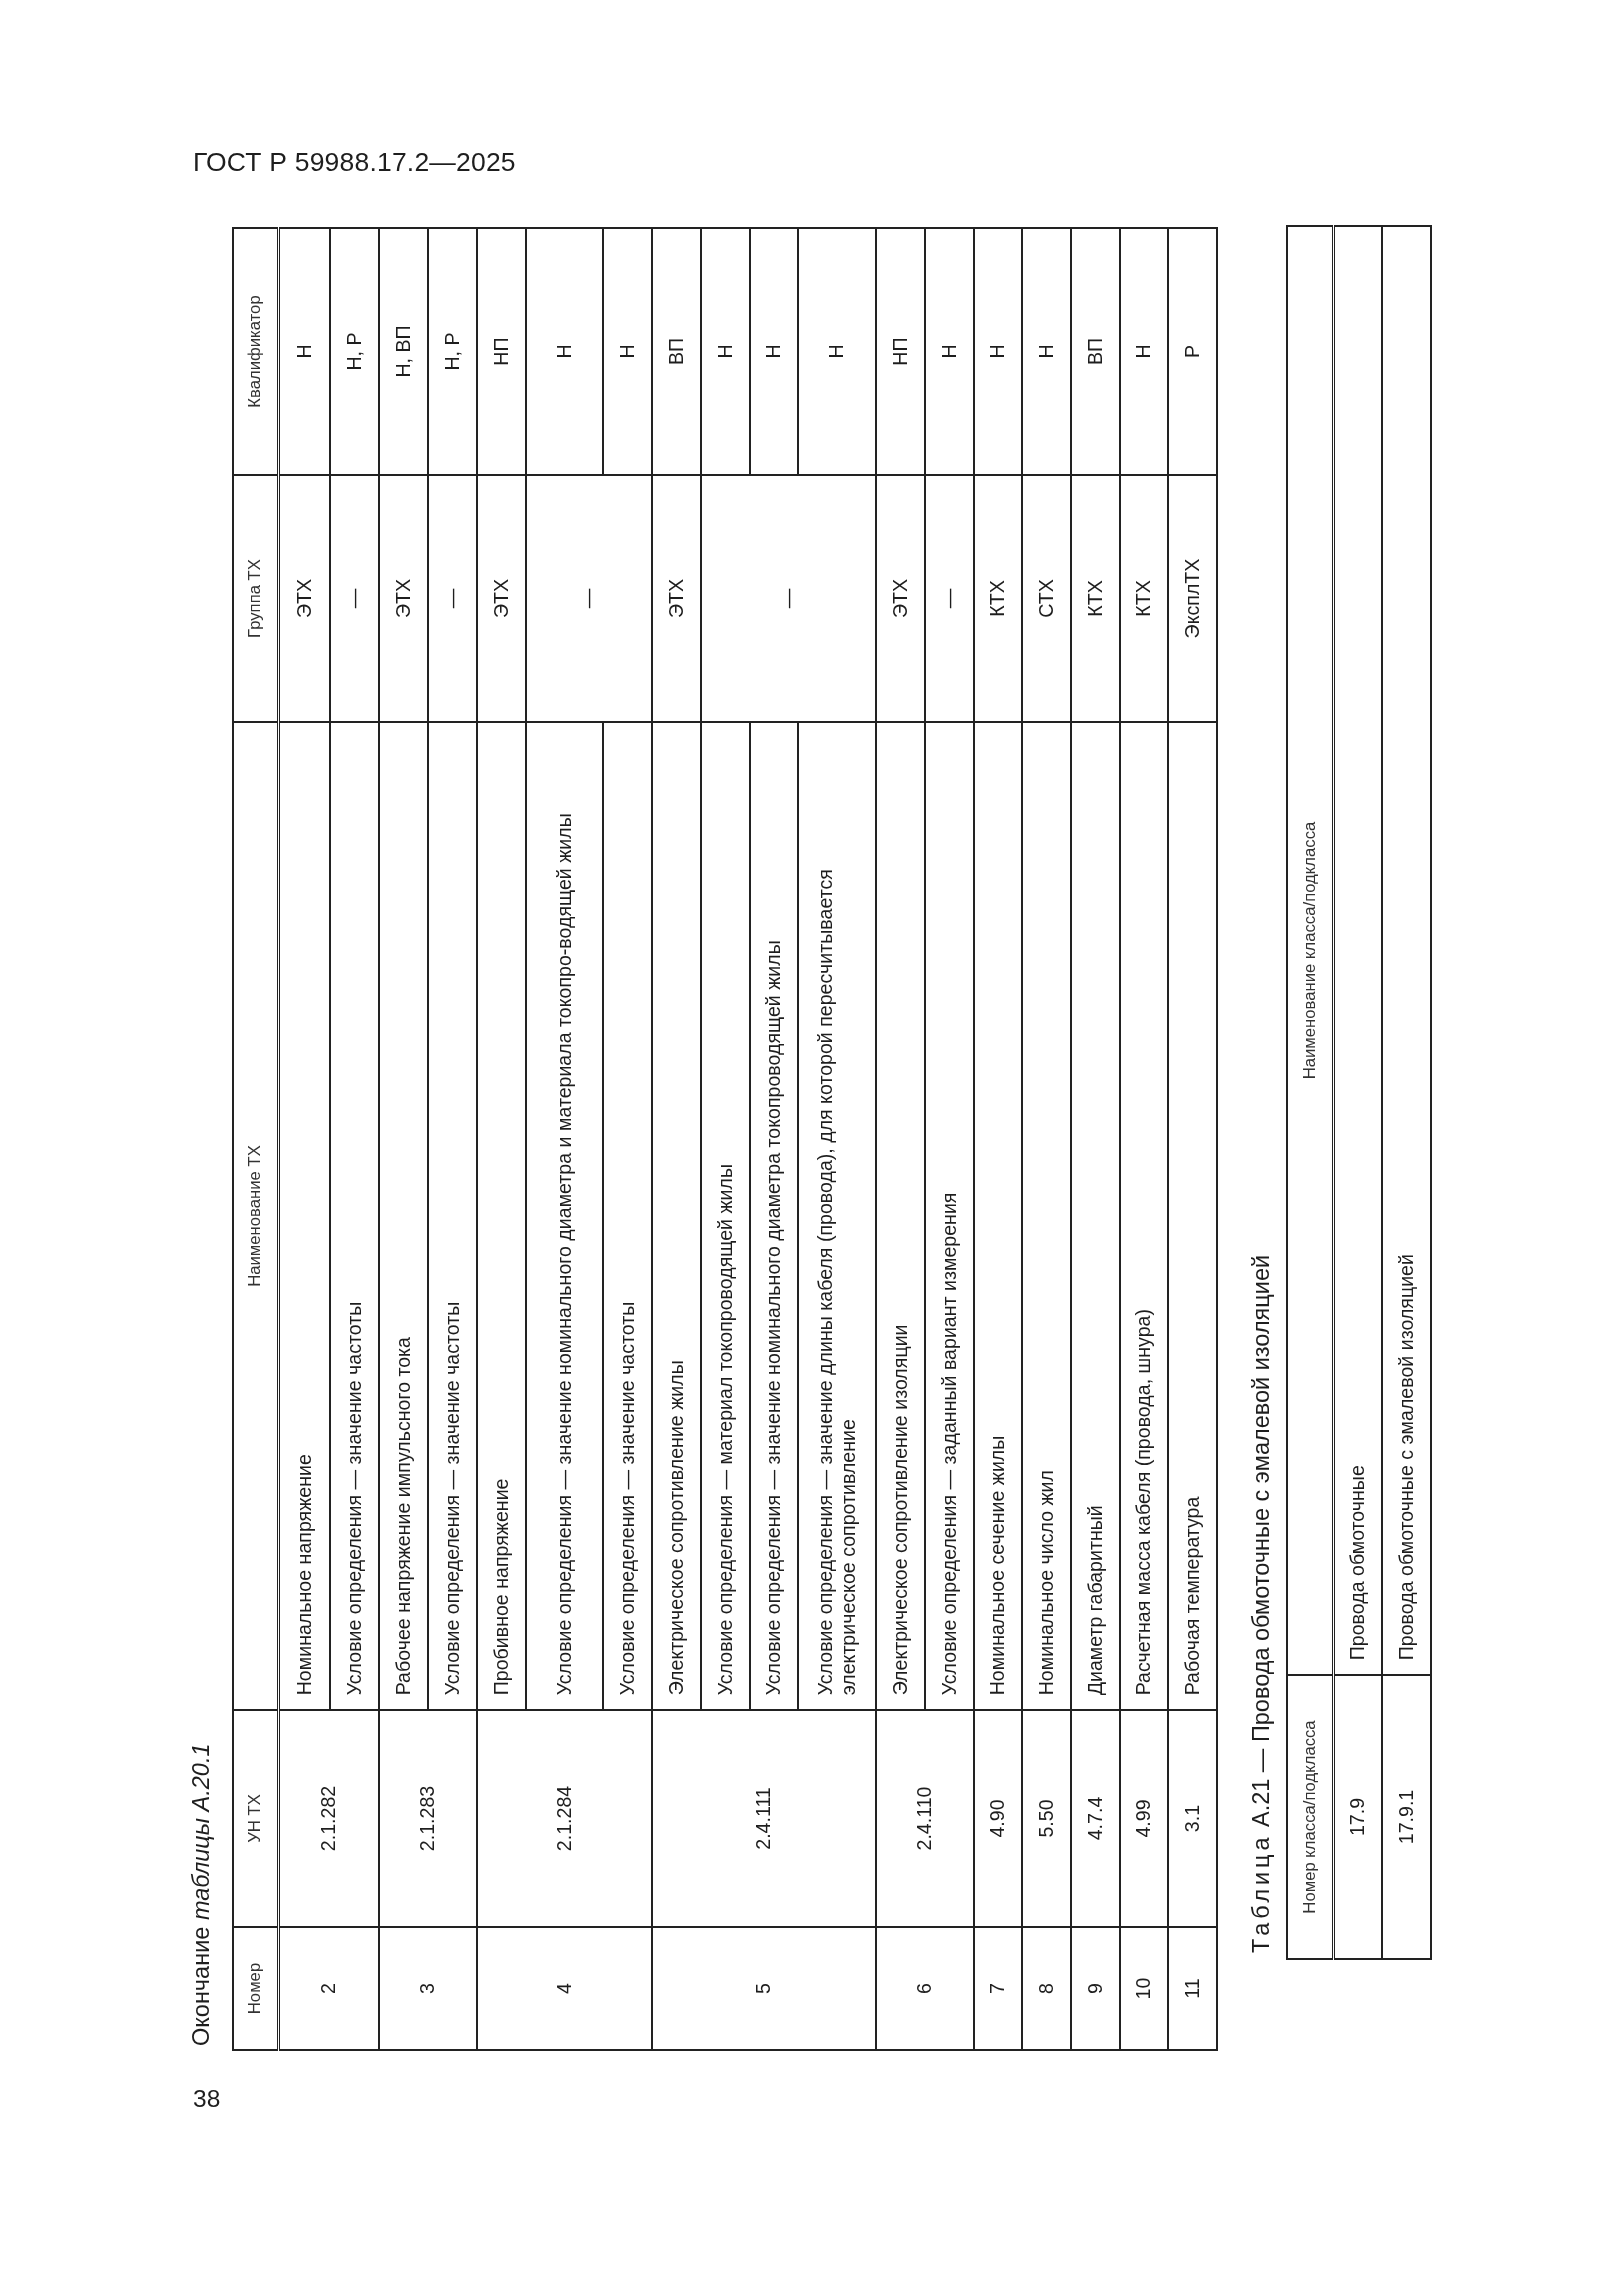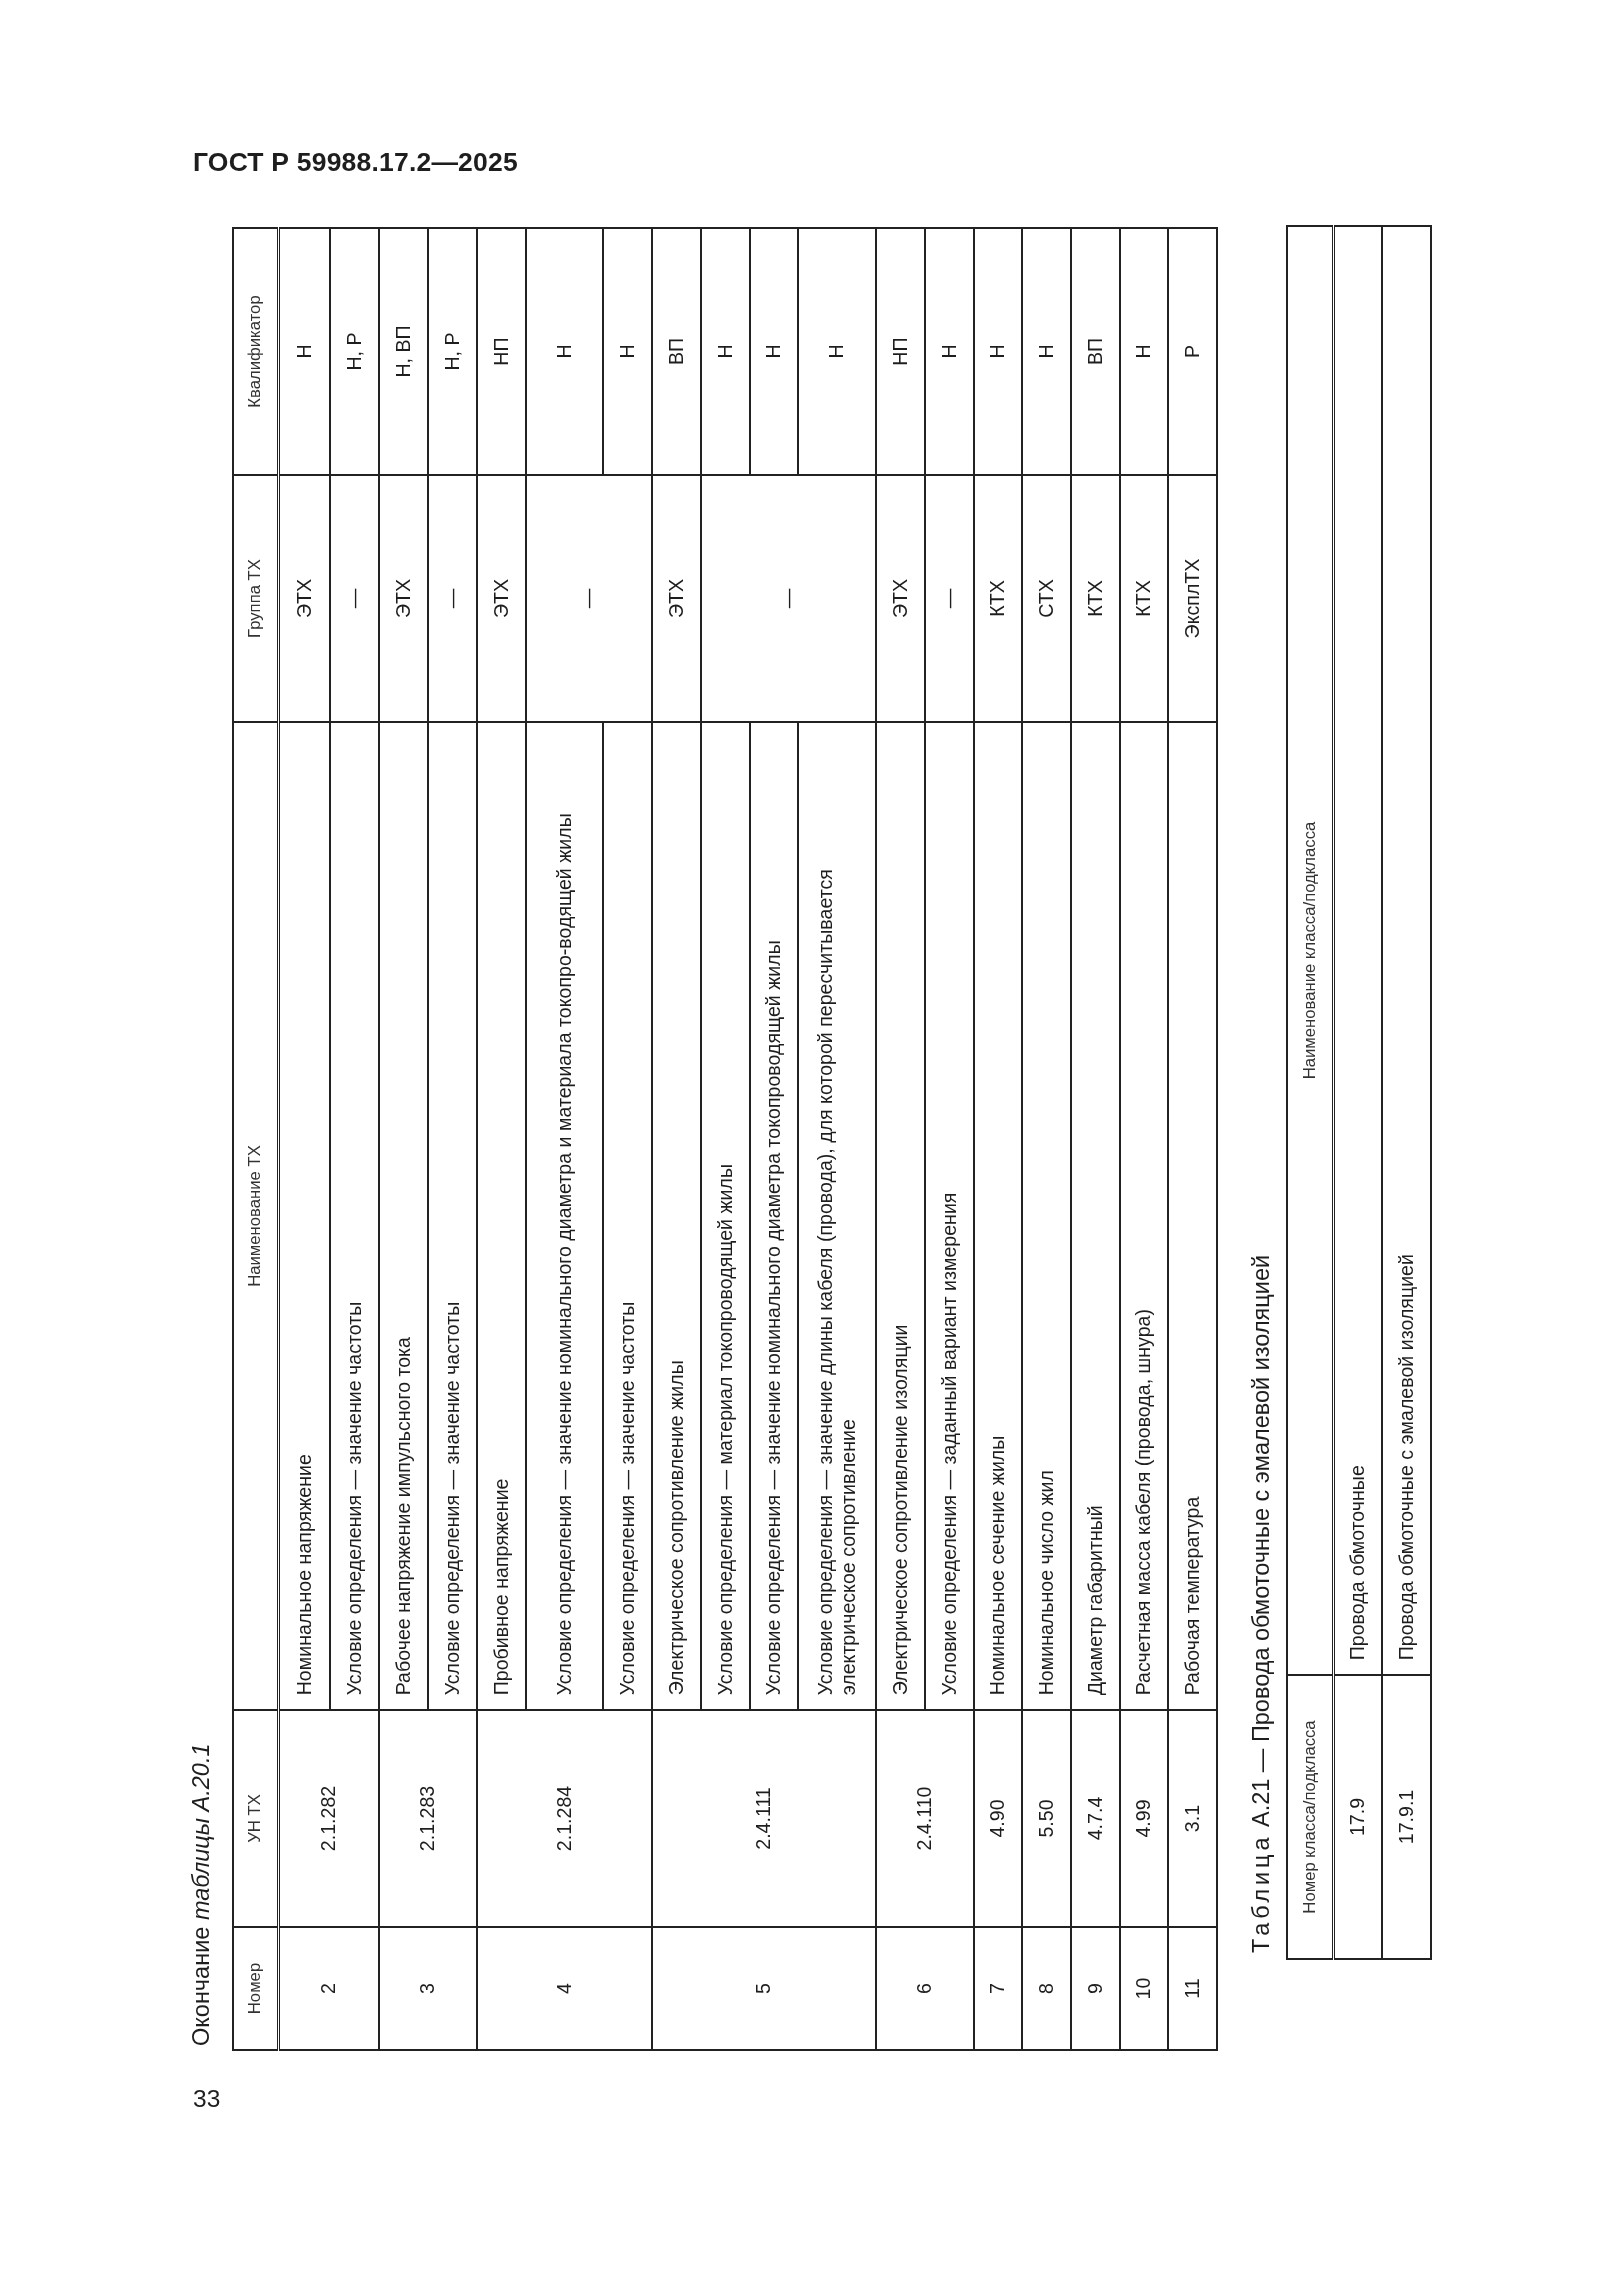--- a/index.html
+++ b/index.html
@@ -1,18 +1,18 @@
 <!DOCTYPE html>
 <html><head>
 <meta charset="utf-8">
 <style>
   html, body { margin:0; padding:0; background:#ffffff; }
   body { width:1621px; height:2293px; position:relative; overflow:hidden;
          font-family:"Liberation Sans", "DejaVu Sans", sans-serif; color:#1e1e1e; }
-  .doc-header { position:absolute; left:193px; top:147px; font-size:26.5px; font-weight:bold; letter-spacing:0.2px; }
+  .doc-header { position:absolute; left:193px; top:147px; font-size:26.5px; font-weight:normal; letter-spacing:0.2px; }
   .page-number { position:absolute; left:193px; top:2085px; font-size:24.5px; }
   .rot { position:absolute; transform-origin:0 0; transform:rotate(-90deg); }
   .cont-caption { left:186px; top:2046px; width:323px; height:31px; font-size:23.5px; white-space:nowrap; line-height:31px; }
   .cont-caption .it { font-style:italic; }
   .a21-caption { left:1245px; top:1953px; width:980px; height:33px; font-size:23.5px; white-space:nowrap; line-height:33px; }
   .a21-caption .sp { letter-spacing:3.9px; }
   table.grid { border-collapse:collapse; table-layout:fixed; }
   table.grid td, table.grid th { border:2px solid #222; padding:0 13.7px; overflow:hidden; font-weight:normal; }
   table.grid th { font-size:16.7px; color:#333; text-align:center; vertical-align:middle; border-bottom:3.9px double #222; }
   table.grid td { font-size:19.6px; line-height:23.5px; vertical-align:middle; }
@@ -180,14 +180,14 @@
           <td class="l">Провода обмоточные</td>
         </tr>
         <tr style="height:49px">
           <td class="c">17.9.1</td>
           <td class="l">Провода обмоточные с эмалевой изоляцией</td>
         </tr>
       </tbody>
   </table>
 </div>
 
-<div class="page-number">33</div>
+<div class="page-number">38</div>
 
 
 </body></html>

